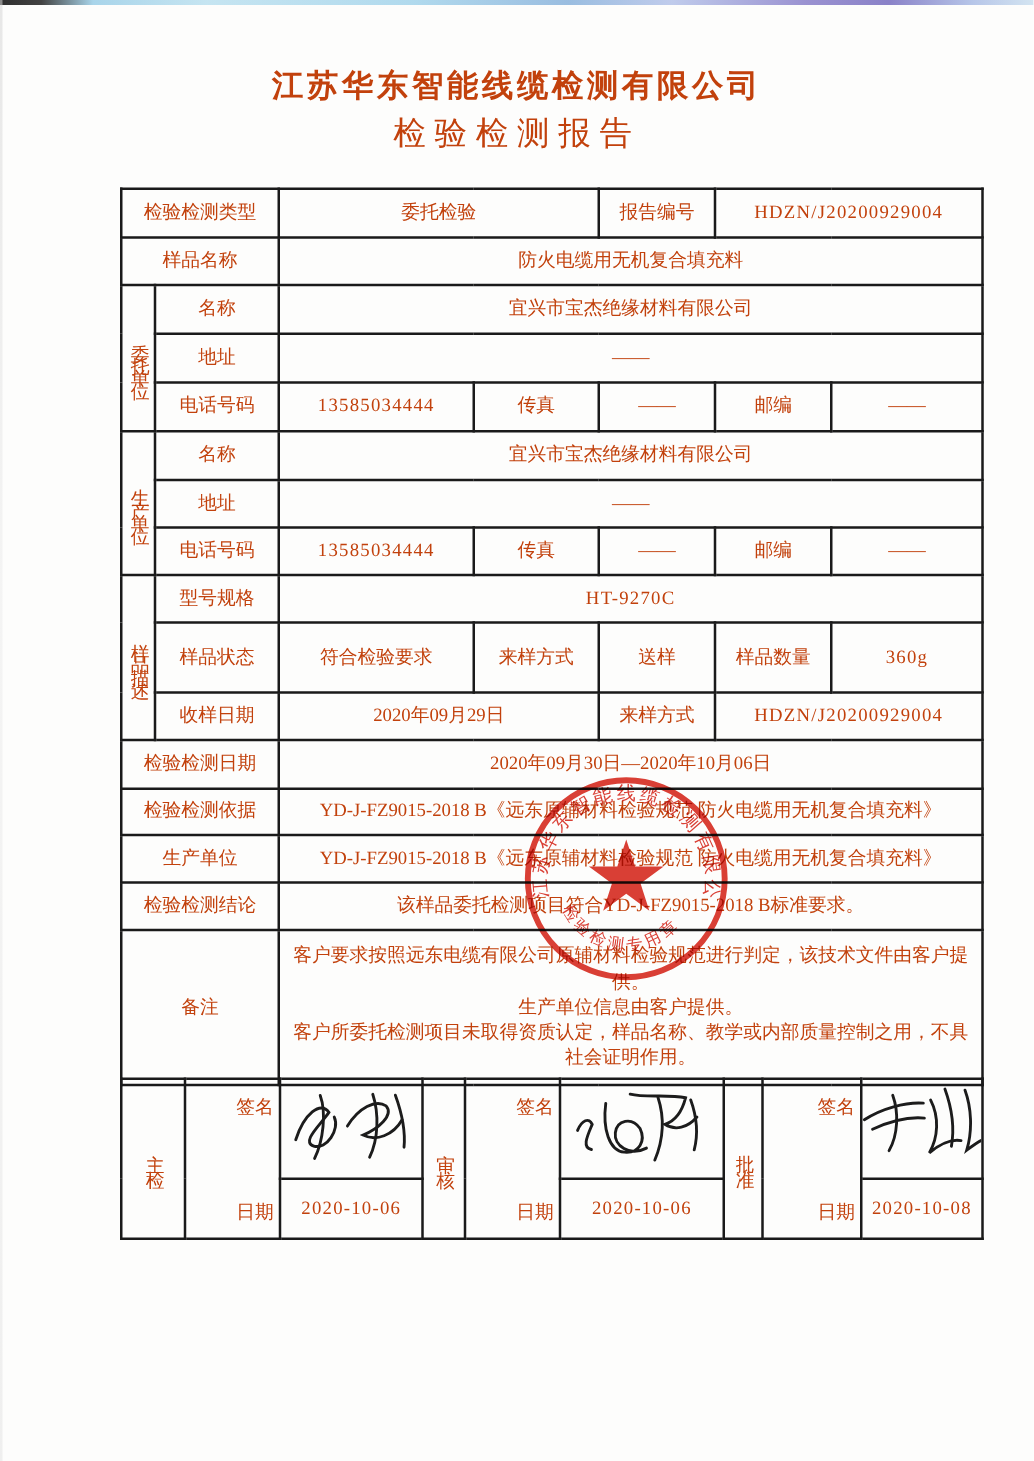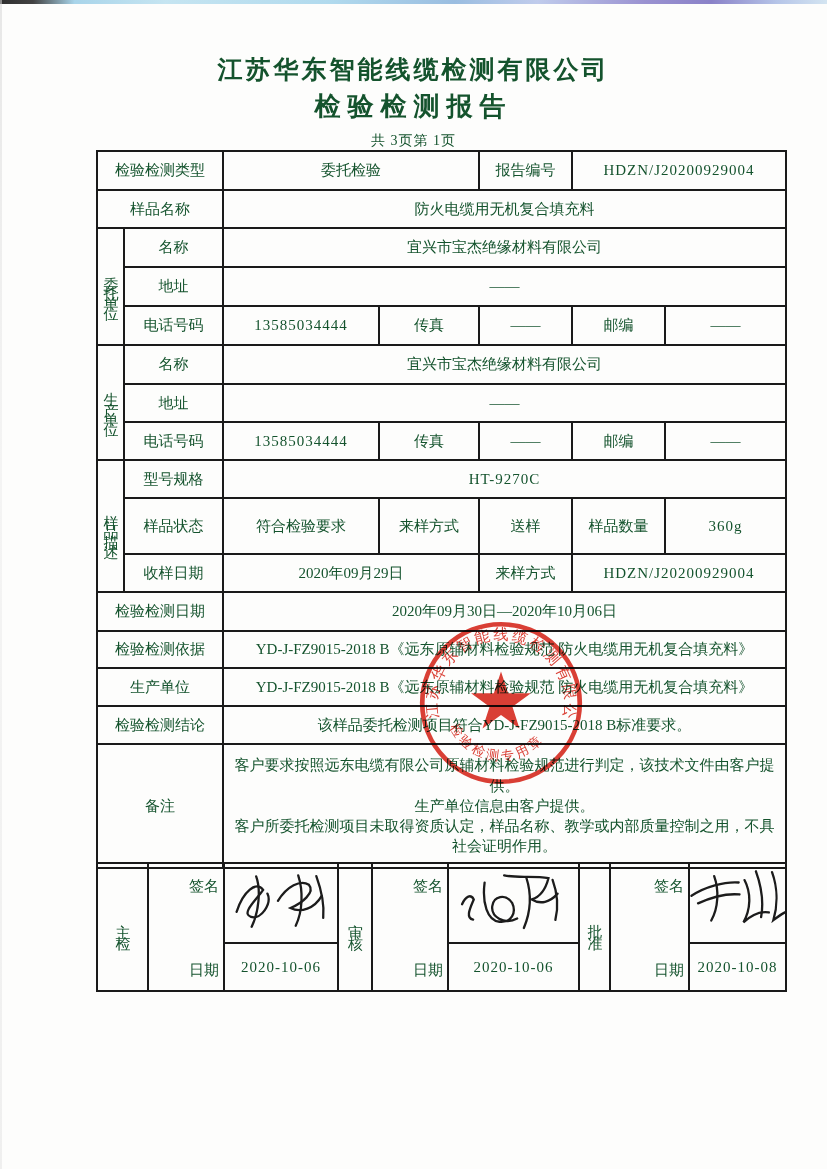--- a/index.html
+++ b/index.html
@@ -1,25 +1,25 @@
 <!DOCTYPE html>
 <html><head>
 <meta charset="utf-8">
 <style>
   html,body{margin:0;padding:0;background:#ffffff;}
   .page{position:relative;width:827px;height:1169px;background:#fdfdfc;overflow:hidden;
-        font-family:"Liberation Serif","DejaVu Serif",serif;color:#14532d;}
+        font-family:"Liberation Serif","DejaVu Serif",serif;color:#c2410c;}
   .left-edge{position:absolute;left:0;top:0;width:2px;height:100%;
         background:linear-gradient(180deg,#d6d6d6,#ededed 40%,#e4e4e4);opacity:.55;}
   .top-strip{position:absolute;top:0;left:0;width:827px;height:4px;opacity:.9;
         background:linear-gradient(90deg,#181818 0%,#2e2e2e 4%,#9fd0e8 9%,#bfe2f0 20%,
         #a8d6ec 40%,#8fb6dd 55%,#b9c6ea 65%,#8f86cc 78%,#7d74c2 86%,#aebfe6 94%,#cfe2f0 100%);}
   .header{position:absolute;top:54px;left:0;width:827px;text-align:center;}
   .company{font-size:25px;font-weight:bold;letter-spacing:3px;line-height:32px;}
-  .title{font-size:26px;font-weight:bold;letter-spacing:7px;margin-top:5px;line-height:32px;}
+  .title{font-size:26px;font-weight:normal;letter-spacing:7px;margin-top:5px;line-height:32px;}
   .pageinfo{font-size:14px;margin-top:9px;letter-spacing:1px;}
 
   table.report{position:absolute;left:96px;border-collapse:collapse;table-layout:fixed;width:689px;}
   table.report td{border:2px solid #1a1a1a;text-align:center;vertical-align:middle;
         font-size:15px;padding:2px 4px;line-height:1.35;overflow:hidden;}
   .main{top:150px;}
   .sig-table{top:862px;}
   td.vl{text-align:left;padding-left:11px;border-radius:10px;}
   td.remarks-cell{text-align:left;padding:6px 12px 6px 10px;line-height:24px;vertical-align:middle;}
   .vert{writing-mode:vertical-rl;text-orientation:upright;letter-spacing:10px;display:inline-block;line-height:1;}
@@ -35,21 +35,20 @@
 </head>
 <body>
 
 <div class="page">
   <div class="top-strip"></div>
   <div class="left-edge"></div>
 
   <div class="header">
     <div class="company">江苏华东智能线缆检测有限公司</div>
     <div class="title">检验检测报告</div>
-    <div class="pageinfo">共 3页第 1页</div>
   </div>
 
   <table class="report main">
     <colgroup>
       <col style="width:27px">
         <col style="width:99px">
         <col style="width:156px">
       <col style="width:100px">
         <col style="width:93px">
         <col style="width:93px">

